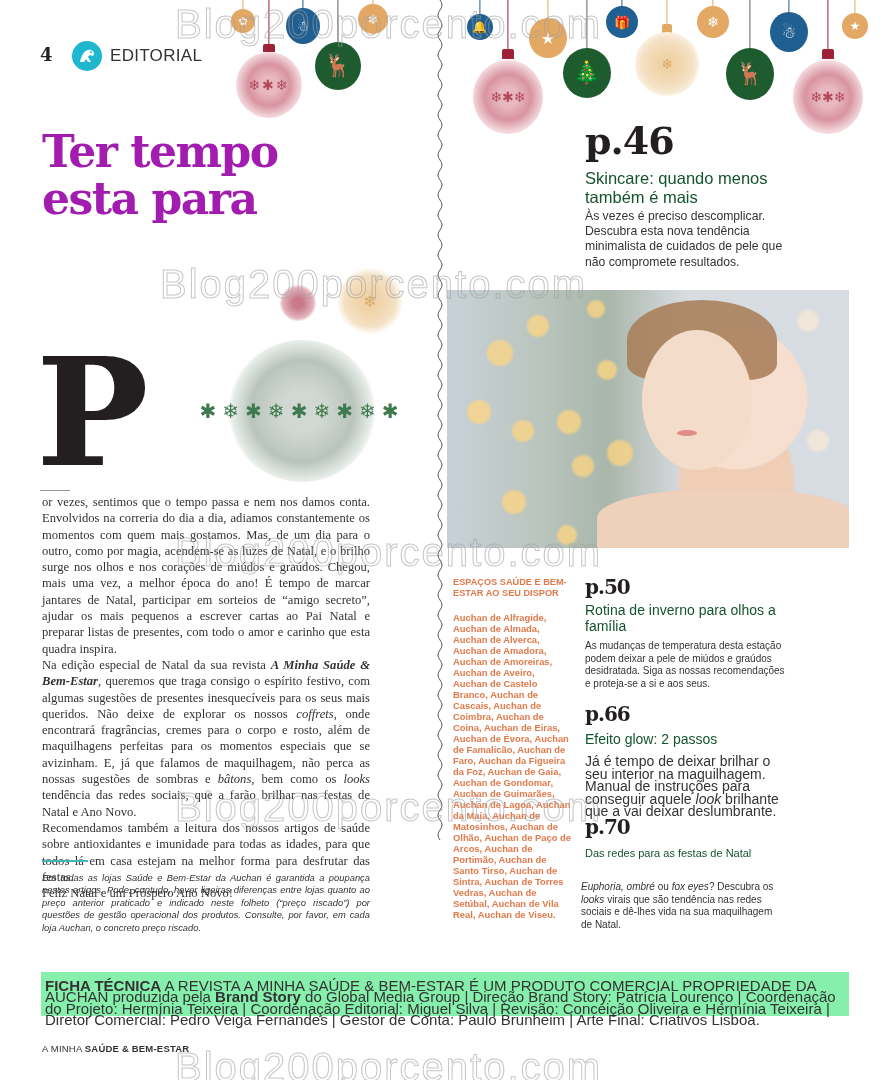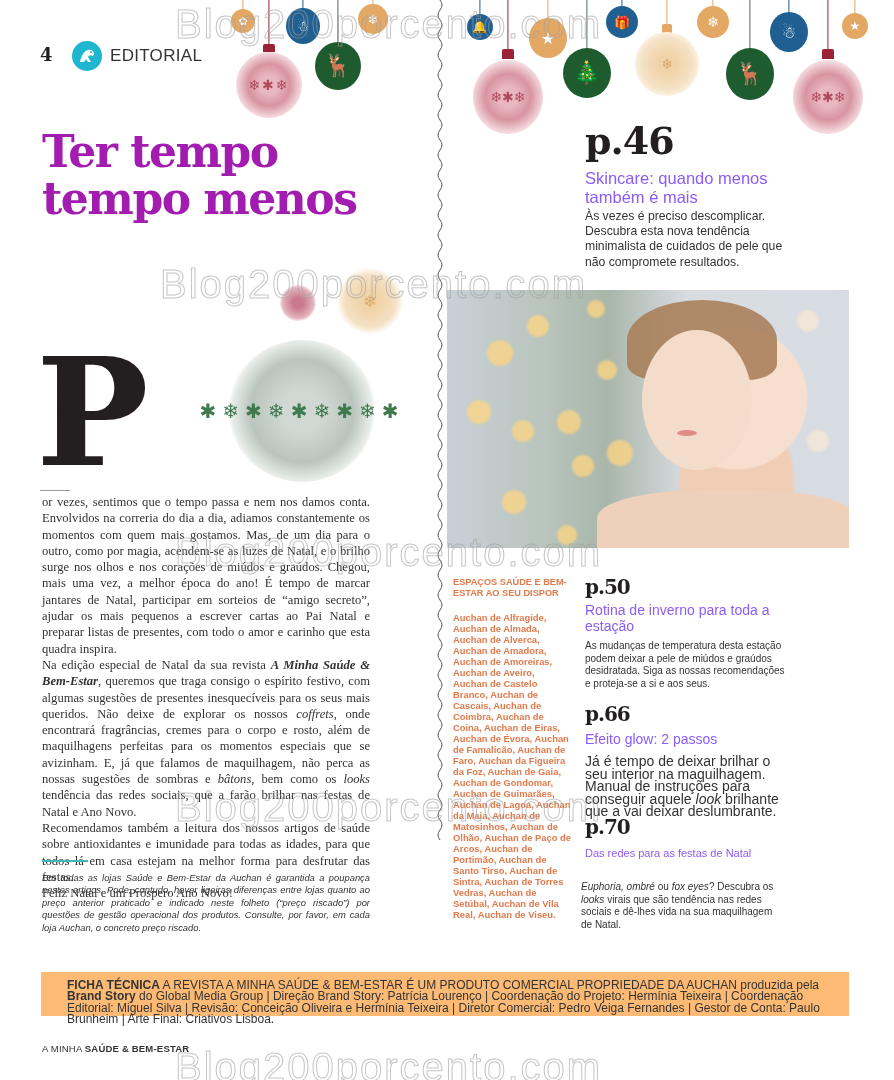--- a/index.html
+++ b/index.html
@@ -30,33 +30,33 @@
 .body-text p{margin:0}
 .body-text .b{font-weight:normal}
 .body-text .bi{font-weight:bold;font-style:italic}
 .body-text .i{font-style:italic}
 
 .teal-rule{left:42px;top:860px;width:46px;height:2px;background:#3fb6b8}
 .disclaimer{left:42px;top:872px;width:328px;font-size:9.4px;line-height:12.4px;font-style:italic;color:#333;text-align:justify}
 
 
 .page-ref{font-family:"DejaVu Serif",serif;font-weight:bold;color:#231f20;letter-spacing:-1px}
-.art-title{font-size:16.5px;line-height:19px;color:#8b5cf6}
+.art-title{font-size:16.5px;line-height:19px;color:#14532d}
 .art-desc{font-size:11.4px;line-height:15px;color:#333}
 
 .photo{left:447px;top:290px;width:402px;height:258px;overflow:hidden;
  background:radial-gradient(circle at 72% 42%, #f6dfcf 0 70px, transparent 72px),
  radial-gradient(ellipse 60px 80px at 72% 75%, #f0cdb5 0 55px, transparent 60px),
  linear-gradient(90deg,#c9d1d8 0%,#b8c4bc 25%,#a9b6aa 40%,#d9dde2 60%,#d6dce2 100%)}
 .bokeh{position:absolute;border-radius:50%;background:rgba(255,214,130,.75);filter:blur(1px)}
 
 .stores-heading{left:453px;top:577px;width:120px;font-size:9.2px;line-height:11px;font-weight:bold;color:#e07a4b}
 .stores-list{left:453px;top:612px;width:118px;font-size:9.4px;line-height:11px;font-weight:bold;color:#e07a4b}
 
-.ficha{left:41px;top:972px;width:808px;height:44px;background:#fdba74;padding:8px 26px;font-size:12px;line-height:11.3px;color:#333}
+.ficha{left:41px;top:972px;width:808px;height:44px;background:#86efac;padding:8px 4px;font-size:15px;line-height:11.3px;color:#333}
 .ficha .b{font-weight:bold}
 .footer{left:42px;top:1043px;font-size:9.5px;color:#333;letter-spacing:.2px}
 .footer .b{font-weight:bold}
 
 .watermark{position:absolute;font-family:"Liberation Sans",sans-serif;font-size:40px;color:transparent;-webkit-text-stroke:1px rgba(160,160,160,.6);letter-spacing:2px;pointer-events:none}
 </style>
 </head>
 <body>
 
 <div class="abs page-num">4</div>
@@ -149,21 +149,21 @@
       <div class="ball" style="top:13px;width:26px;height:26px;background:#e3a863;font-size:12px">★</div>
     </div>
 </div>
 
 <svg class="abs divider" viewBox="0 0 10 930" preserveAspectRatio="none">
   <path d="M5 0 q4 5 0 10 q-4 5 0 10 q4 5 0 10 q-4 5 0 10 q4 5 0 10 q-4 5 0 10 q4 5 0 10 q-4 5 0 10 q4 5 0 10 q-4 5 0 10 q4 5 0 10 q-4 5 0 10 q4 5 0 10 q-4 5 0 10 q4 5 0 10 q-4 5 0 10 q4 5 0 10 q-4 5 0 10 q4 5 0 10 q-4 5 0 10 q4 5 0 10 q-4 5 0 10 q4 5 0 10 q-4 5 0 10 q4 5 0 10 q-4 5 0 10 q4 5 0 10 q-4 5 0 10 q4 5 0 10 q-4 5 0 10 q4 5 0 10 q-4 5 0 10 q4 5 0 10 q-4 5 0 10 q4 5 0 10 q-4 5 0 10 q4 5 0 10 q-4 5 0 10 q4 5 0 10 q-4 5 0 10 q4 5 0 10 q-4 5 0 10 q4 5 0 10 q-4 5 0 10 q4 5 0 10 q-4 5 0 10 q4 5 0 10 q-4 5 0 10 q4 5 0 10 q-4 5 0 10 q4 5 0 10 q-4 5 0 10 q4 5 0 10 q-4 5 0 10 q4 5 0 10 q-4 5 0 10 q4 5 0 10 q-4 5 0 10 q4 5 0 10 q-4 5 0 10 q4 5 0 10 q-4 5 0 10 q4 5 0 10 q-4 5 0 10 q4 5 0 10 q-4 5 0 10 q4 5 0 10 q-4 5 0 10 q4 5 0 10 q-4 5 0 10 q4 5 0 10 q-4 5 0 10 q4 5 0 10 q-4 5 0 10 q4 5 0 10 q-4 5 0 10 q4 5 0 10 q-4 5 0 10 q4 5 0 10 q-4 5 0 10 q4 5 0 10 q-4 5 0 10 q4 5 0 10 q-4 5 0 10" fill="none" stroke="#555" stroke-width="1"></path>
 </svg>
 
 <div class="abs title">
   <div>Ter tempo</div>
-  <div>tempo menos</div>
+  <div>esta para</div>
 </div>
 
 <div class="abs dropcap">P</div>
 <div class="abs dropcap-rule"></div>
 
 <div class="abs body-text">
   <p>or vezes, sentimos que o tempo passa e nem nos damos conta. Envolvidos na correria do dia a dia, adiamos constantemente os momentos com quem mais gostamos. Mas, de um dia para o outro, como por magia, acendem-se as luzes de Natal, e o brilho surge nos olhos e nos corações de miúdos e graúdos. Chegou, mais uma vez, a melhor época do ano! É tempo de marcar jantares de Natal, participar em sorteios de “amigo secreto”, ajudar os mais pequenos a escrever cartas ao Pai Natal e preparar listas de presentes, com todo o amor e carinho que esta quadra inspira.</p>
   <p><span>Na edição especial de Natal da sua revista </span><span class="bi">A Minha Saúde &amp; Bem-Estar</span><span>, queremos que traga consigo o espírito festivo, com algumas sugestões de presentes inesquecíveis para os seus mais queridos. Não deixe de explorar os nossos </span><span class="i">coffrets</span><span>, onde encontrará fragrâncias, cremes para o corpo e rosto, além de maquilhagens perfeitas para os momentos especiais que se avizinham. E, já que falamos de maquilhagem, não perca as nossas sugestões de sombras e </span><span class="i">bâtons</span><span>, bem como os </span><span class="i">looks</span><span> tendência das redes sociais, que a farão brilhar nas festas de Natal e Ano Novo.</span></p>
   <p>Recomendamos também a leitura dos nossos artigos de saúde sobre antioxidantes e imunidade para todas as idades, para que todos lá em casa estejam na melhor forma para desfrutar das festas.</p>
   <p class="b">Feliz Natal e um Próspero Ano Novo!</p>
@@ -194,21 +194,21 @@
   <div style="position:absolute;left:180px;top:10px;width:150px;height:80px;border-radius:50% 50% 20% 20%;background:#a77b55;opacity:.85"></div>
   <div style="position:absolute;left:195px;top:40px;width:110px;height:140px;border-radius:50%;background:#f4dccb"></div>
   <div style="position:absolute;left:230px;top:140px;width:20px;height:6px;border-radius:50%;background:#e08b86"></div>
   <div style="position:absolute;left:150px;top:200px;width:260px;height:70px;border-radius:40% 40% 0 0;background:#efd0bb"></div>
 </div>
 
 <div class="abs stores-heading">ESPAÇOS SAÚDE E BEM-ESTAR AO SEU DISPOR</div>
 <div class="abs stores-list">Auchan de Alfragide, Auchan de Almada, Auchan de Alverca, Auchan de Amadora, Auchan de Amoreiras, Auchan de Aveiro, Auchan de Castelo Branco, Auchan de Cascais, Auchan de Coimbra, Auchan de Coina, Auchan de Eiras, Auchan de Évora, Auchan de Famalicão, Auchan de Faro, Auchan da Figueira da Foz, Auchan de Gaia, Auchan de Gondomar, Auchan de Guimarães, Auchan de Lagoa, Auchan da Maia, Auchan de Matosinhos, Auchan de Olhão, Auchan de Paço de Arcos, Auchan de Portimão, Auchan de Santo Tirso, Auchan de Sintra, Auchan de Torres Vedras, Auchan de Setúbal, Auchan de Vila Real, Auchan de Viseu.</div>
 
 <div class="abs page-ref" style="left:585px;top:575px;font-size:20px">p.50</div>
-<div class="abs art-title" style="left:585px;top:602px;width:200px;font-size:14px;line-height:16px">Rotina de inverno para toda a estação</div>
+<div class="abs art-title" style="left:585px;top:602px;width:200px;font-size:14px;line-height:16px">Rotina de inverno para olhos a família</div>
 <div class="abs art-desc" style="left:585px;top:640px;width:200px;font-size:10px;line-height:12.5px">As mudanças de temperatura desta estação podem deixar a pele de miúdos e graúdos desidratada. Siga as nossas recomendações e proteja-se a si e aos seus.</div>
 
 <div class="abs page-ref" style="left:585px;top:702px;font-size:20px">p.66</div>
 <div class="abs art-title" style="left:585px;top:731px;width:200px;font-size:14px;line-height:16px">Efeito glow: 2 passos</div>
 <div class="abs art-desc" style="left:585px;top:755px;width:200px;font-size:14px;line-height:12.5px"><span>Já é tempo de deixar brilhar o seu interior na maquilhagem. Manual de instruções para conseguir aquele </span><i>look</i><span> brilhante que a vai deixar deslumbrante.</span></div>
 
 <div class="abs page-ref" style="left:585px;top:815px;font-size:20px">p.70</div>
 <div class="abs art-title" style="left:585px;top:845px;width:200px;font-size:11px;line-height:16px">Das redes para as festas de Natal</div>
 <div class="abs art-desc" style="left:581px;top:881px;width:200px;font-size:10px;line-height:12.5px"><i>Euphoria, ombré</i><span> ou </span><i>fox eyes</i><span>? Descubra os </span><i>looks</i><span> virais que são tendência nas redes sociais e dê-lhes vida na sua maquilhagem de Natal.</span></div>
 

